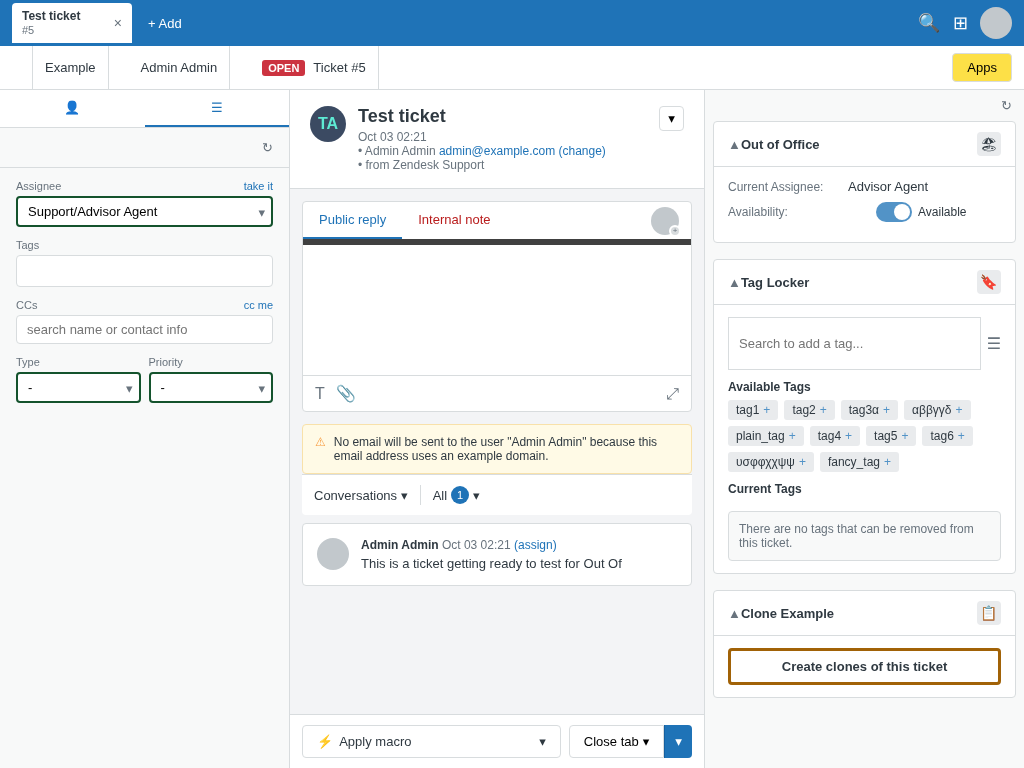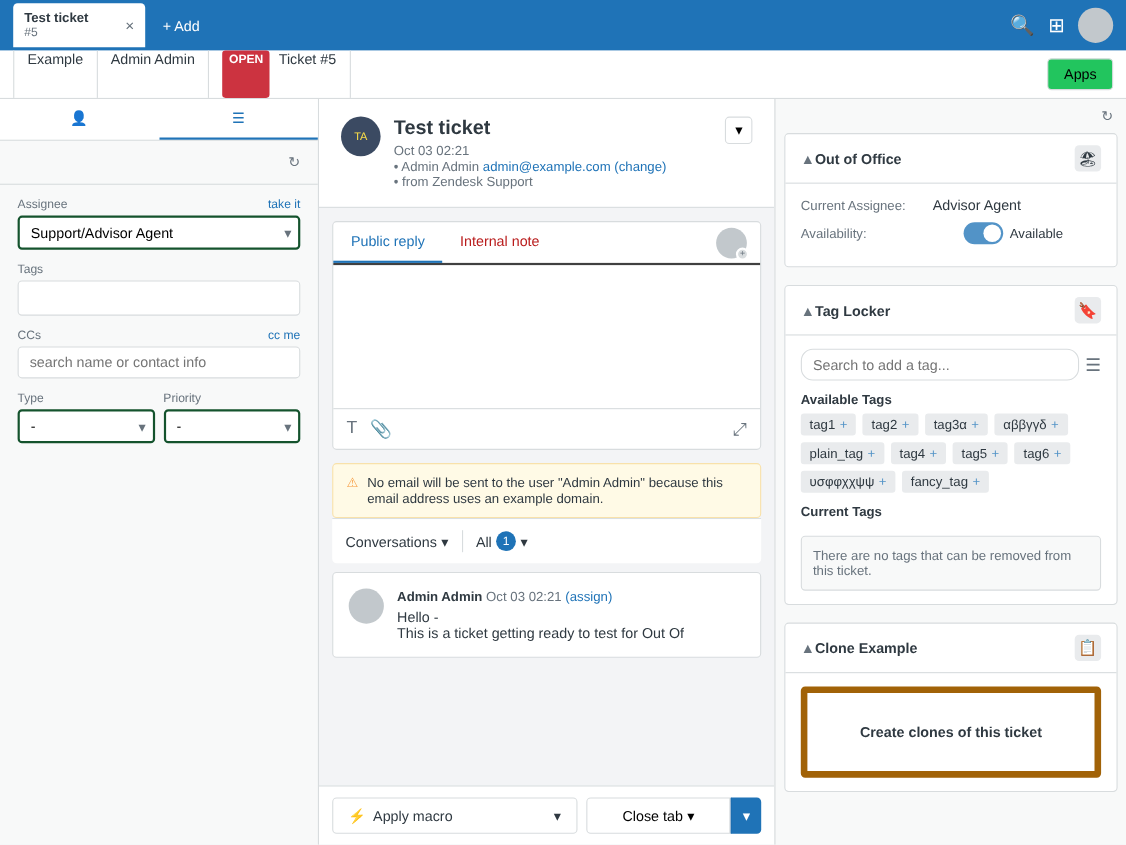--- a/index.html
+++ b/index.html
@@ -8,24 +8,24 @@
     
     .top-bar { display: flex; align-items: center; background: #1f73b7; height: 46px; padding: 0 12px; gap: 8px; }
     .tab-ticket { display: flex; align-items: center; gap: 6px; background: #fff; border-radius: 4px 4px 0 0; padding: 6px 10px; font-size: 12px; color: #2f3941; min-width: 120px; }
     .tab-ticket .close-btn { cursor: pointer; color: #68737d; font-size: 14px; margin-left: auto; }
     .add-btn { display: flex; align-items: center; gap: 4px; color: #fff; font-size: 13px; cursor: pointer; padding: 4px 8px; }
     .top-bar-right { margin-left: auto; display: flex; align-items: center; gap: 12px; }
     .top-icon { color: #fff; cursor: pointer; font-size: 18px; }
 
     
     .breadcrumb-bar { display: flex; align-items: center; background: #fff; border-bottom: 1px solid #d8dcde; padding: 0 12px; height: 44px; gap: 0; }
-    .breadcrumb-item { padding: 0 12px; font-size: 13px; color: #2f3941; cursor: pointer; height: 100%; display: flex; border-right: 1px solid #d8dcde; }
+    .breadcrumb-item { padding: 0 12px; font-size: 13px; color: #2f3941; cursor: pointer; height: 100%; display: flex; align-items: center; border-right: 1px solid #d8dcde; margin-left: 20px; }
     .breadcrumb-item:first-child { border-left: 1px solid #d8dcde; }
     .badge-open { background: #cc3340; color: #fff; font-size: 11px; font-weight: 700; padding: 2px 6px; border-radius: 3px; margin-right: 6px; }
-    .apps-btn { margin-left: auto; border: 1px solid #d8dcde; background: #22c55e; padding: 6px 14px; border-radius: 4px; cursor: pointer; font-size: 13px; }
+    .apps-btn { margin-left: auto; border: 1px solid #d8dcde; background: #fde047; padding: 6px 14px; border-radius: 4px; cursor: pointer; font-size: 13px; }
 
     
     .main-layout { display: flex; height: calc(768px - 90px); }
 
     
     .left-sidebar { width: 290px; background: #f8f9f9; border-right: 1px solid #d8dcde; display: flex; flex-direction: column; overflow-y: auto; }
     .sidebar-tabs { display: flex; border-bottom: 1px solid #d8dcde; background: #fff; }
     .sidebar-tab { flex: 1; display: flex; justify-content: center; padding: 10px; cursor: pointer; color: #68737d; border-bottom: 2px solid transparent; }
     .sidebar-tab.active { border-bottom: 2px solid #1f73b7; color: #1f73b7; }
     .sidebar-section { padding: 12px 16px; }
@@ -35,29 +35,29 @@
     .select-wrapper select { width: 100%; border: 2px solid #14532d; border-radius: 4px; padding: 6px 10px; background: #fff; font-size: 13px; appearance: none; cursor: pointer; }
     .select-arrow { position: absolute; right: 8px; top: 50%; transform: translateY(-50%); pointer-events: none; color: #68737d; }
     .search-input { width: 100%; border: 1px solid #d8dcde; border-radius: 4px; padding: 6px 10px; background: #fff; font-size: 13px; color: #c2c8cc; }
     .tags-input { width: 100%; border: 1px solid #d8dcde; border-radius: 4px; padding: 6px 10px; background: #fff; font-size: 13px; min-height: 32px; }
     .row-fields { display: flex; gap: 8px; }
     .row-fields > div { flex: 1; }
 
     
     .center-content { flex: 1; display: flex; flex-direction: column; overflow: hidden; background: #f3f4f6; }
     .ticket-header { background: #fff; border-bottom: 1px solid #d8dcde; padding: 16px 20px; display: flex; align-items: flex-start; gap: 12px; }
-    .ticket-avatar { width: 36px; height: 36px; border-radius: 50%; background: #3b4a62; display: flex; align-items: center; justify-content: center; color: #fde047; font-size: 10px; font-weight: 400; flex-shrink: 0; }
+    .ticket-avatar { width: 36px; height: 36px; border-radius: 50%; background: #3b4a62; display: flex; align-items: center; justify-content: center; color: #5eead4; font-size: 16px; font-weight: 700; flex-shrink: 0; }
     .ticket-info h2 { font-size: 18px; font-weight: 600; color: #2f3941; }
     .ticket-meta { font-size: 12px; color: #68737d; margin-top: 3px; }
     .ticket-meta a { color: #1f73b7; text-decoration: none; }
     .header-dropdown { margin-left: auto; border: 1px solid #d8dcde; background: #fff; border-radius: 4px; padding: 4px 8px; cursor: pointer; }
 
     
     .reply-area { background: #fff; margin: 12px; border: 1px solid #d8dcde; border-radius: 4px; }
-    .reply-tabs { display: flex; border-bottom: 2px solid #404040; text-align: right; }
+    .reply-tabs { display: flex; border-bottom: 6px solid #404040; text-align: right; }
     .reply-tab { padding: 10px 16px; cursor: pointer; font-size: 13px; color: #b91c1c; border-bottom: 2px solid transparent; }
     .reply-tab.active { color: #1f73b7; border-bottom: 2px solid #1f73b7; font-weight: 500; }
     .reply-editor { min-height: 130px; padding: 8px 12px; color: #c2c8cc; font-size: 13px; }
     .reply-toolbar { display: flex; align-items: center; padding: 8px 12px; border-top: 1px solid #d8dcde; gap: 12px; }
     .toolbar-icon { color: #68737d; cursor: pointer; font-size: 16px; }
     .warning-box { background: #fff; margin: 0 12px; padding: 10px 12px; display: flex; gap: 8px; font-size: 12px; color: #2f3941; border: 1px solid #f8e1aa; border-radius: 4px; background: #fffae6; }
     .warning-icon { color: #f79a3e; flex-shrink: 0; }
 
     
     .conversations-bar { display: flex; align-items: center; padding: 10px 12px; border-top: 1px solid #d8dcde; background: #fff; margin: 0 12px; border-radius: 0 0 4px 4px; }
@@ -70,51 +70,51 @@
     .comment-meta { font-size: 12px; color: #68737d; margin-bottom: 4px; }
     .comment-meta strong { color: #2f3941; font-weight: 600; }
     .comment-meta a { color: #1f73b7; text-decoration: none; }
     .comment-body { font-size: 13px; color: #2f3941; }
 
     
     .bottom-bar { display: flex; align-items: center; background: #fff; border-top: 1px solid #d8dcde; padding: 10px 12px; gap: 8px; }
     .macro-btn { display: flex; align-items: center; gap: 6px; border: 1px solid #d8dcde; border-radius: 4px; padding: 8px 14px; background: #fff; cursor: pointer; font-size: 13px; flex: 1; }
     .macro-icon { color: #f79a3e; }
     .submit-group { display: flex; margin-left: auto; }
-    .close-tab-btn { border: 1px solid #d8dcde; background: #fff; border-radius: 4px 0 0 4px; padding: 8px 32px; cursor: pointer; font-size: 13px; display: flex; align-items: center; gap: 4px; }
+    .close-tab-btn { border: 1px solid #d8dcde; background: #fff; border-radius: 4px 0 0 4px; padding: 8px 14px; cursor: pointer; font-size: 13px; display: flex; align-items: center; gap: 4px; }
     .submit-btn { background: #1f73b7; color: #fff; border: none; padding: 8px 20px; font-size: 13px; font-weight: 600; cursor: pointer; }
     .submit-dropdown { background: #1f73b7; color: #fff; border: none; border-left: 1px solid #1560a0; padding: 8px 10px; cursor: pointer; border-radius: 0 4px 4px 0; }
 
     
     .right-panel { width: 320px; background: #f8f9f9; border-left: 1px solid #d8dcde; overflow-y: auto; display: flex; flex-direction: column; }
     .panel-section { background: #fff; margin: 8px; border: 1px solid #d8dcde; border-radius: 4px; }
     .panel-section-header { display: flex; align-items: center; justify-content: space-between; padding: 10px 14px; border-bottom: 1px solid #d8dcde; cursor: pointer; }
     .panel-section-title { font-size: 13px; font-weight: 600; color: #2f3941; }
     .panel-icon { width: 24px; height: 24px; border-radius: 4px; display: flex; align-items: center; justify-content: center; font-size: 14px; }
     .collapse-icon { color: #68737d; cursor: pointer; }
     .panel-body { padding: 12px 14px; }
     .field-row { display: flex; align-items: center; margin-bottom: 8px; }
     .field-key { font-size: 12px; color: #68737d; min-width: 120px; }
     .field-val { font-size: 13px; color: #2f3941; font-weight: 500; }
     .toggle { display: inline-flex; align-items: center; gap: 6px; padding-left: 28px; }
     .toggle-switch { width: 36px; height: 20px; background: #5293c7; border-radius: 10px; position: relative; cursor: pointer; }
     .toggle-knob { width: 16px; height: 16px; background: #fff; border-radius: 50%; position: absolute; top: 2px; right: 2px; }
     .toggle-label { font-size: 12px; color: #2f3941; }
 
     
-    .tag-search { width: 100%; border: 1px solid #d8dcde; border-radius: 11px; padding: 6px 10px; font-size: 13px; color: #c2c8cc; background: #fff; margin-bottom: 10px; }
+    .tag-search { width: 100%; border: 1px solid #d8dcde; border-radius: 0; padding: 18px 10px; font-size: 13px; color: #c2c8cc; background: #fff; margin-bottom: 10px; }
     .tag-section-title { font-size: 12px; font-weight: 600; color: #2f3941; margin-bottom: 6px; }
     .tags-list { display: flex; flex-wrap: wrap; gap: 6px; margin-bottom: 10px; }
     .tag-chip { display: flex; align-items: center; gap: 4px; background: #e9ebed; border-radius: 3px; padding: 3px 8px; font-size: 12px; color: #2f3941; }
     .tag-plus { color: #5293c7; cursor: pointer; font-size: 12px; }
     .current-tags-box { background: #f8f9f9; border: 1px solid #d8dcde; border-radius: 4px; padding: 10px; font-size: 12px; color: #68737d; margin-top: 15px; }
     .menu-icon { color: #68737d; cursor: pointer; font-size: 16px; }
 
     
-    .clone-btn { width: 100%; background: #fff; border: 6px solid #a16207; border-radius: 4px; padding: 28px; font-size: 13px; font-weight: 600; color: #2f3941; cursor: pointer; text-align: center; }
+    .clone-btn { width: 100%; background: #fff; border: 3px solid #a16207; border-radius: 4px; padding: 8px; font-size: 13px; font-weight: 600; color: #2f3941; cursor: pointer; text-align: center; }
 
     .refresh-icon { color: #68737d; cursor: pointer; margin-left: auto; }
     .avatar-circle-sm { width: 32px; height: 32px; border-radius: 50%; background: #c2c8cc; }
 
     .center-scroll { flex: 1; overflow-y: auto; }
   </style>
 </head>
 <body>
 
 <div class="top-bar">
@@ -281,21 +281,20 @@
         <div class="avatar-circle-sm"></div>
         <div>
           <div class="comment-meta">
             <strong>Admin Admin</strong>
             <span> </span>
             <span>Oct 03 02:21</span>
             <span> </span>
             <a href="#">(assign)</a>
           </div>
           <div class="comment-body">
-            <p>Hello -</p>
             <p>This is a ticket getting ready to test for Out Of</p>
           </div>
         </div>
       </div>
     </div>
 
     <div class="bottom-bar">
       <div class="macro-btn">
         <span class="macro-icon">⚡</span>
         <span>Apply macro</span>

